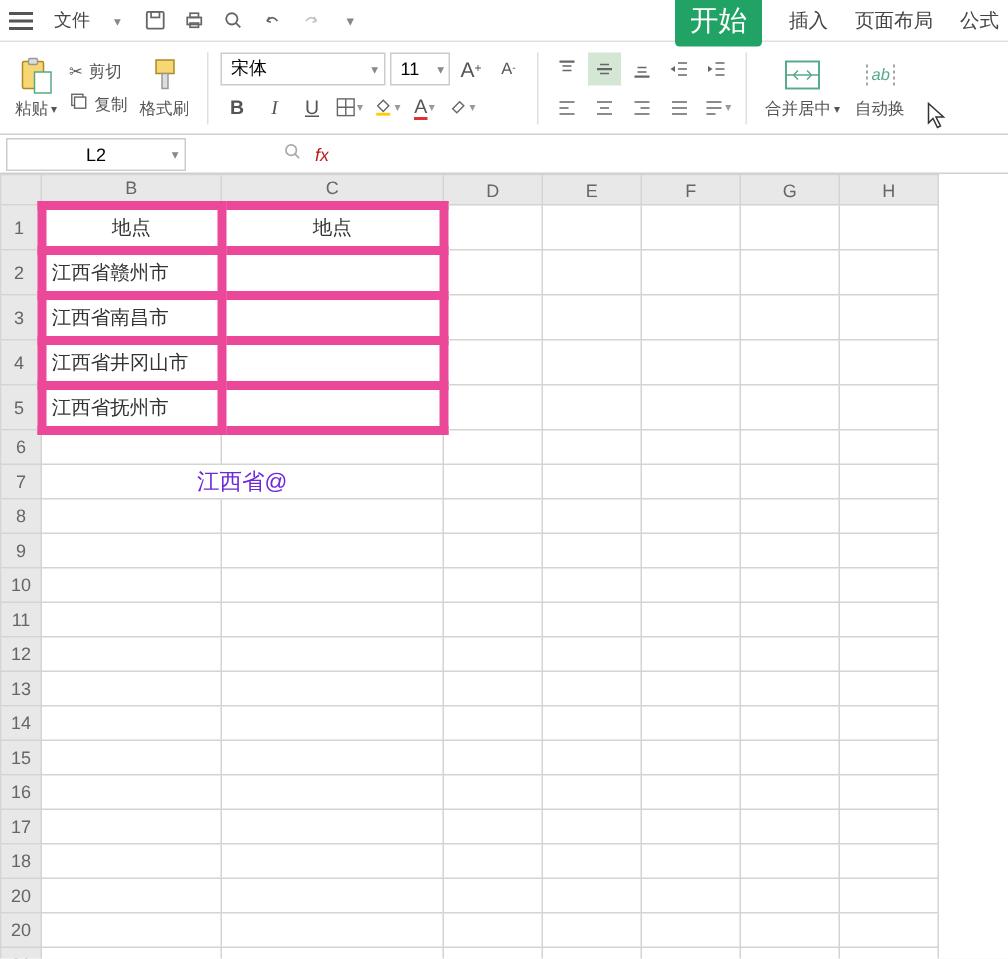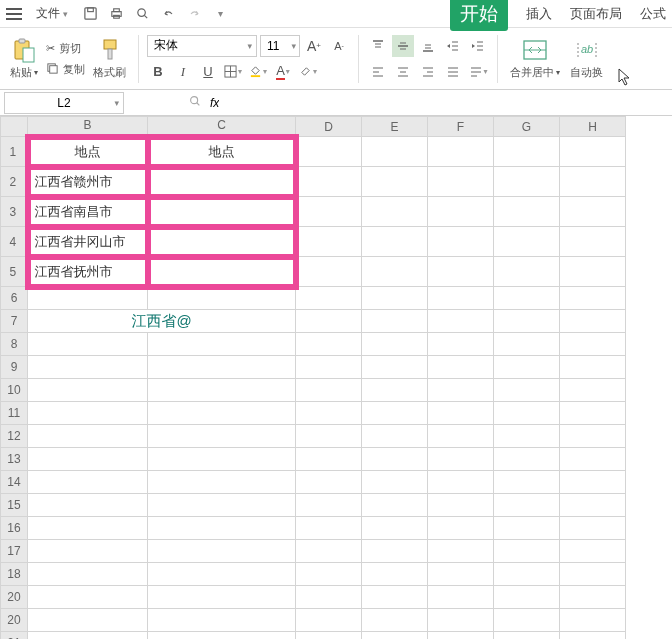--- a/index.html
+++ b/index.html
@@ -5,21 +5,21 @@
 * { box-sizing: border-box; margin: 0; padding: 0; font-family: "Microsoft YaHei", Arial, sans-serif; }
 body { background: #f0f0f0; width: 672px; height: 639px; overflow: hidden; font-size: 12px; }
 
 .menubar { height: 28px; background: #fff; display: flex; align-items: center; padding: 0 6px; border-bottom: 1px solid #e0e0e0; }
 .menubar .left { display: flex; align-items: center; gap: 8px; flex: 1; }
 .menubar .right { display: flex; align-items: center; gap: 18px; }
 .menu-icon { width: 16px; height: 2px; background: #555; position: relative; display: inline-block; }
 .menu-icon::before, .menu-icon::after { content: ""; position: absolute; width: 16px; height: 2px; background: #555; left: 0; }
 .menu-icon::before { top: -5px; }
 .menu-icon::after { top: 5px; }
-.file-btn { display: flex; align-items: center; gap: 3px; padding: 3px 6px; color: #444; cursor: pointer; }
+.file-btn { display: flex; align-items: center; gap: 16px; padding: 3px 6px; color: #444; cursor: pointer; }
 .tiny-icon { width: 18px; height: 18px; display: inline-flex; align-items: center; justify-content: center; color: #666; cursor: pointer; }
 .tab-green { background: #21a366; color: #fff; padding: 4px 10px; border-radius: 3px; font-size: 19px; }
 .tab-plain { color: #444; font-size: 13px; cursor: pointer; }
 
 .toolbar { height: 62px; background: #fff; display: flex; align-items: center; padding: 2px 6px; gap: 4px; border-bottom: 1px solid #d0d0d0; }
 .tb-group { display: flex; align-items: center; gap: 2px; }
 .tb-big { display: flex; flex-direction: column; align-items: center; gap: 2px; padding: 2px 4px; cursor: pointer; }
 .tb-big-icon { width: 28px; height: 26px; display: flex; align-items: center; justify-content: center; font-style: italic; }
 .tb-label { font-size: 11px; color: #555; display: flex; align-items: center; gap: 2px; }
 .tb-small-col { display: flex; flex-direction: column; gap: 4px; }
@@ -47,21 +47,21 @@
 .sheet .rowhdr, .sheet .colhdr, .sheet .corner { background: #e8e8e8; color: #666; text-align: center; font-size: 12px; }
 .sheet .corner { width: 27px; height: 20px; }
 .sheet .colhdr { height: 20px; width: 66px; }
 .sheet .colhdr.wide { width: 120px; }
 .sheet .colhdr.wide2 { width: 148px; }
 .sheet .rowhdr { width: 27px; height: 23px; }
 .sheet td { height: 23px; font-size: 13px; padding: 0 4px; color: #333; background: #fff; }
 .sheet .row1 td { height: 30px; }
 .sheet td.bordered { border: 6px solid #ec4899; }
 .sheet td.center { text-align: center; }
-.sheet td.redtxt { color: #0f766e; text-align: right; font-size: 15px; }
+.sheet td.redtxt { color: #6d28d9; text-align: right; font-size: 15px; }
 </style>
 </head>
 <body>
 
 <div class="menubar">
   <div class="left">
     <span class="menu-icon"></span>
     <span class="file-btn">
       <span>文件</span>
       <span style="font-size:9px;color:#888">▾</span>
@@ -295,21 +295,21 @@
 
 <div class="namebar">
   <div class="namebox">
       <span>L2</span>
     </div>
   <div class="fx-zone">
     <span><svg width="14" height="14" viewBox="0 0 16 16">
           <circle cx="7" cy="7" r="4" fill="none" stroke="#aaa" stroke-width="1.3"></circle>
           <line x1="10" y1="10" x2="13" y2="13" stroke="#aaa" stroke-width="1.3"></line>
         </svg></span>
-    <span style="font-style:italic;color:#000000">fx</span>
+    <span style="font-style:italic;color:#b91c1c">fx</span>
   </div>
   <input class="formula-input" type="text" style="">
 </div>
 
 <div class="sheet-wrap">
 <table class="sheet">
   <tbody>
         <tr>
     <th class="corner"></th>
     <th class="colhdr wide">B</th>

